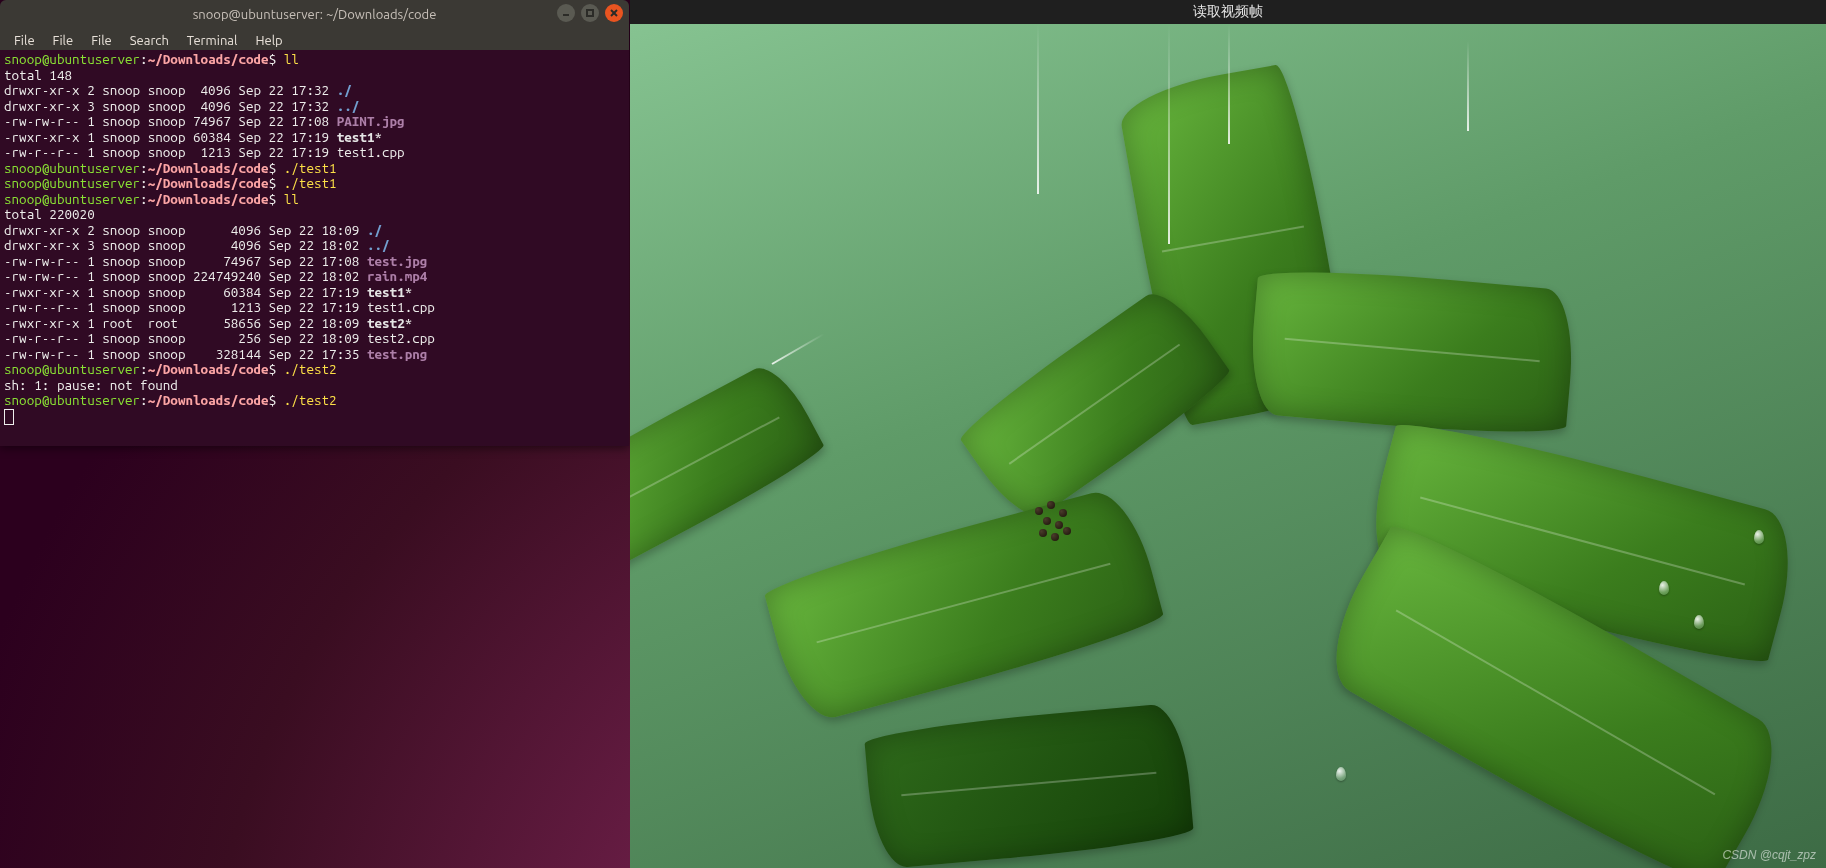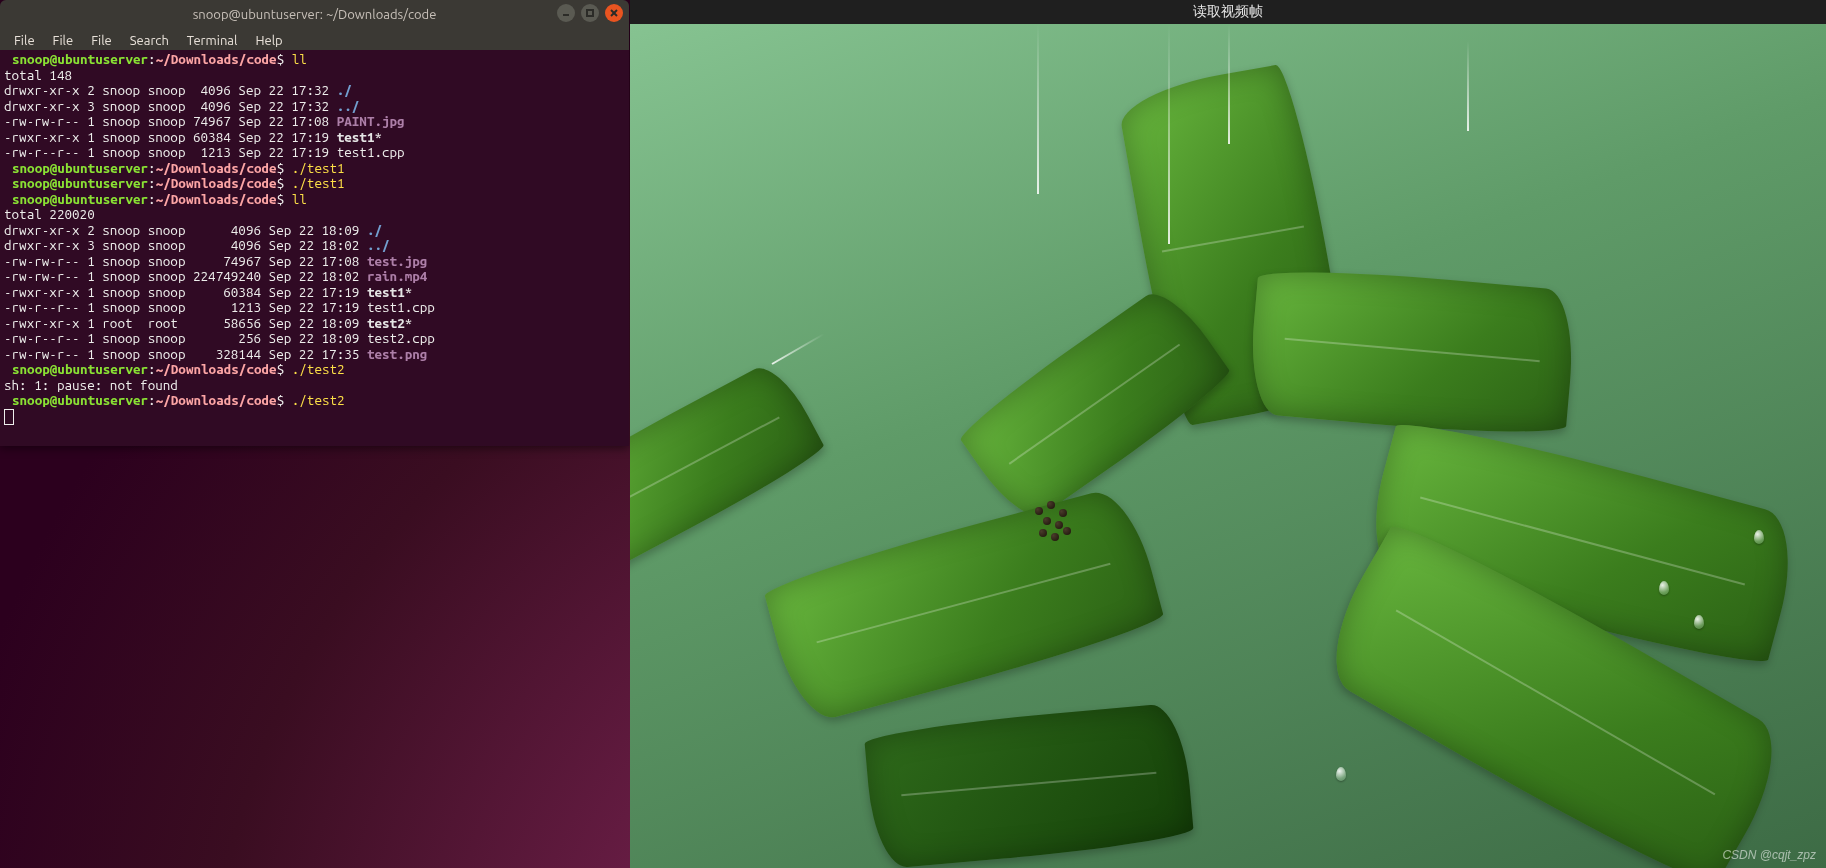--- a/index.html
+++ b/index.html
@@ -27,21 +27,21 @@
     font-size:13px;padding-left:6px;gap:2px;border-bottom:0;
   }
   .menubar span{padding:2px 8px;cursor:default;}
   .termbody{
     position:absolute;left:0;right:0;top:50px;bottom:0;
     background:#300a24;color:#eeeeec;
     font-family:"Ubuntu Mono","DejaVu Sans Mono",monospace;
     font-size:13.5px;line-height:15.5px;white-space:pre;overflow:hidden;
     padding:2px 4px 4px 4px;
   }
-  .p-user{color:#8ae234;font-weight:bold;margin-left:8px;}
+  .p-user{color:#8ae234;font-weight:normal;}
   .p-path{color:#fca5a5;font-weight:bold;}
   .p-cmd{color:#fde047;}
   .f-dir{color:#729fcf;font-weight:bold;}
   .f-exec{color:#e5e5e5;font-weight:bold;}
   .f-img{color:#ad7fa8;font-weight:bold;}
   .cursor{display:inline-block;width:8px;height:14px;border:1px solid #eeeeec;vertical-align:text-bottom;}
   
   .video-window{
     position:absolute;left:630px;top:0;right:0;bottom:0;
     background:#1a1a1a;display:flex;flex-direction:column;

